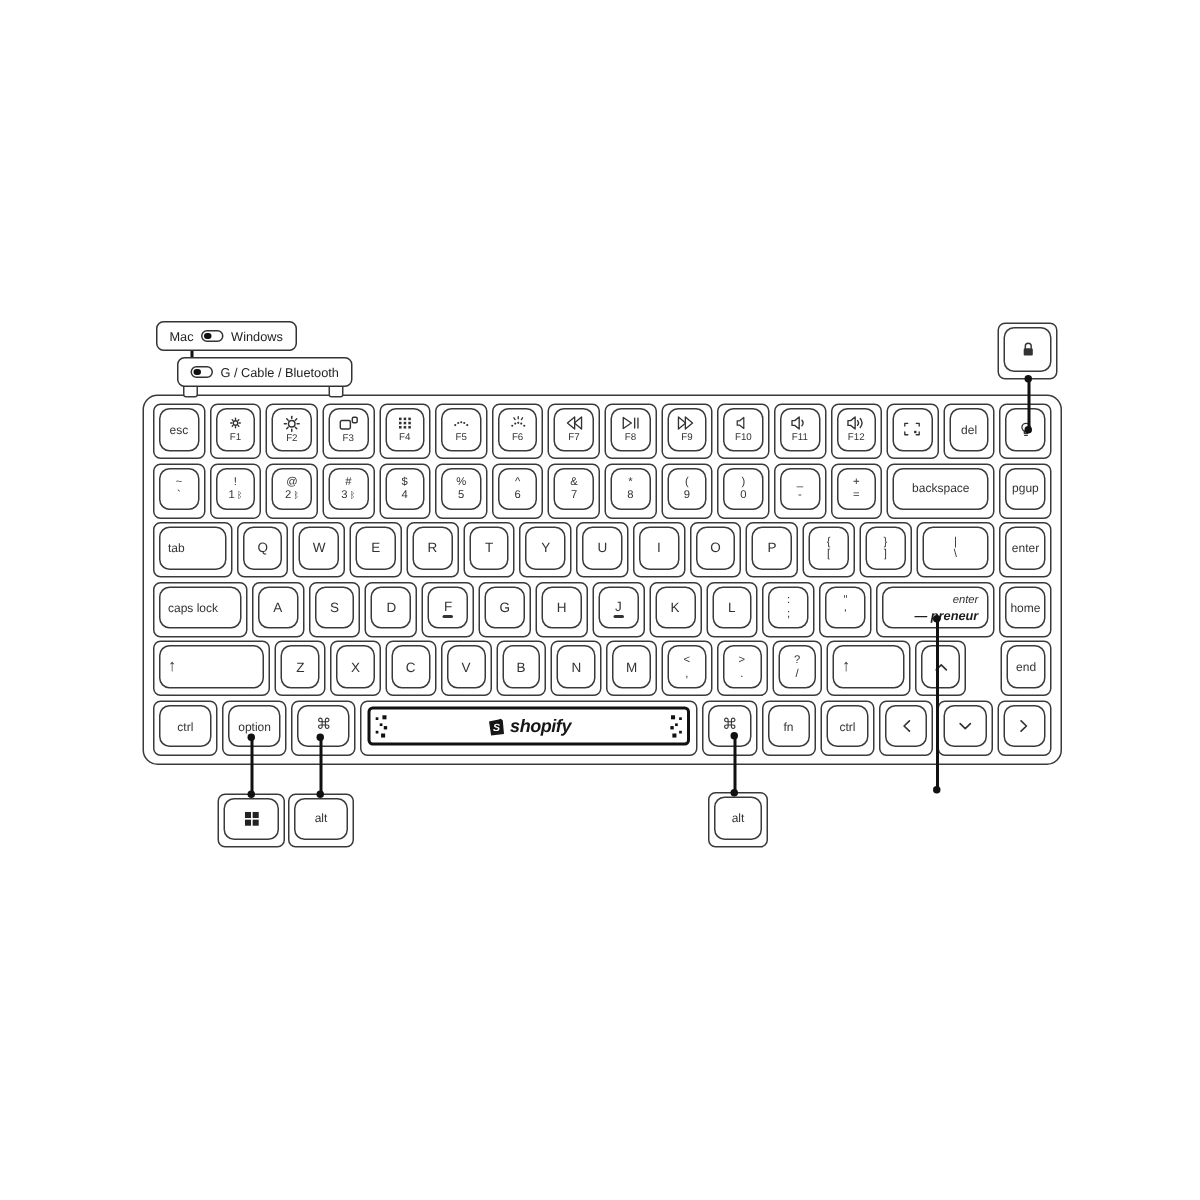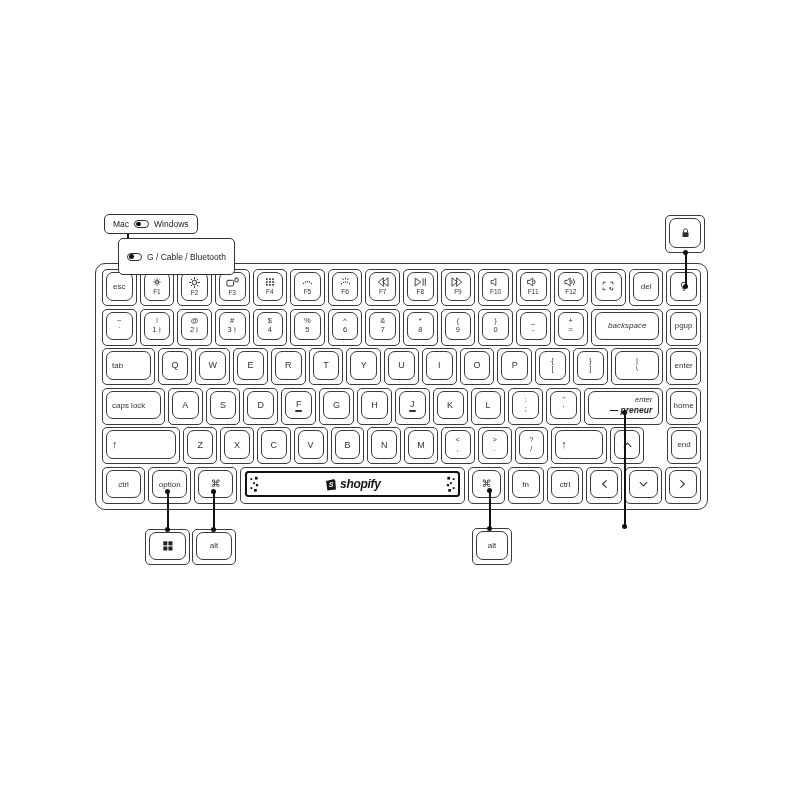--- a/index.html
+++ b/index.html
@@ -38,21 +38,21 @@
   .brand{display:flex;align-items:center;gap:3px;}
   .word{font-size:12px;font-weight:bold;font-style:italic;color:#161616;letter-spacing:-0.3px;}
   .px{line-height:0;}
   .px.flip{transform:scaleX(-1);}
 
   
   .cbox{position:absolute;height:20px;border:1px solid #333;border-radius:5px;background:#fff;
         display:flex;align-items:center;gap:5px;padding:0 8px;font-size:8.5px;color:#222;
         z-index:4;box-sizing:border-box;white-space:nowrap;}
   #box-macwin{left:104px;top:214px;}
-  #box-conn{left:118px;top:238px;height:37px;}
+  #box-conn{left:118px;top:238px;height:20px;}
   .toggle{width:15px;height:8px;border:1px solid #333;border-radius:4px;position:relative;
           display:inline-block;box-sizing:border-box;flex:none;}
   .toggle .knob{position:absolute;left:1px;top:0.8px;width:4.6px;height:4.6px;border-radius:50%;background:#111;}
 
   
   .vline{position:absolute;width:1.5px;background:#111;}
   .z3{z-index:3;} .z5{z-index:6;}
   .notch{position:absolute;width:10px;height:9px;background:#fff;border:1.2px solid #3a3a3a;
          border-radius:2px;z-index:2;box-sizing:border-box;}
   .cdot{position:absolute;width:5px;height:5px;border-radius:50%;background:#111;z-index:7;}
@@ -369,21 +369,21 @@
             <span class="t">_</span>
             <span class="b">-</span>
           </div>
         </div>
         <div class="key" style="flex-grow: 1;">
           <div class="cap">
             <span class="t">+</span>
             <span class="b">=</span>
           </div>
         </div>
-        <div class="key" style="flex-grow: 2.15; font-style: italic;">
+        <div class="key" style="flex-grow: 2.15;">
           <div class="cap">
             <span class="lab">backspace</span>
           </div>
         </div>
         <div class="key" style="flex-grow: 1;">
           <div class="cap">
             <span class="lab">pgup</span>
           </div>
         </div>
       </div>

